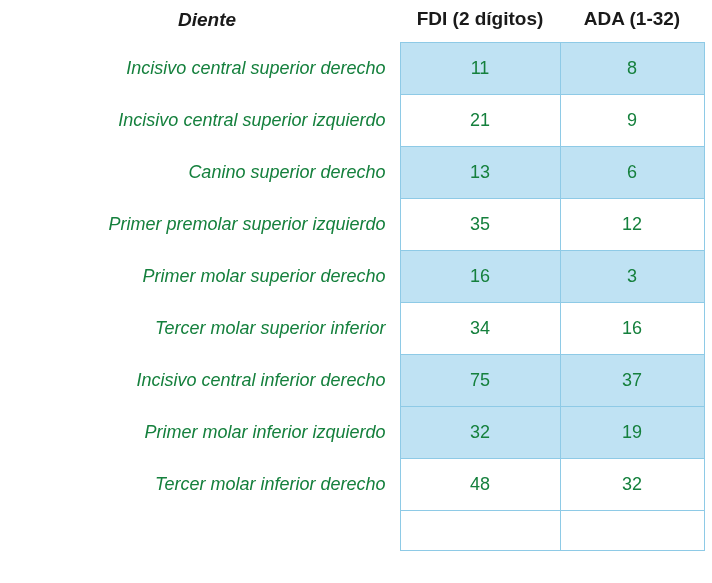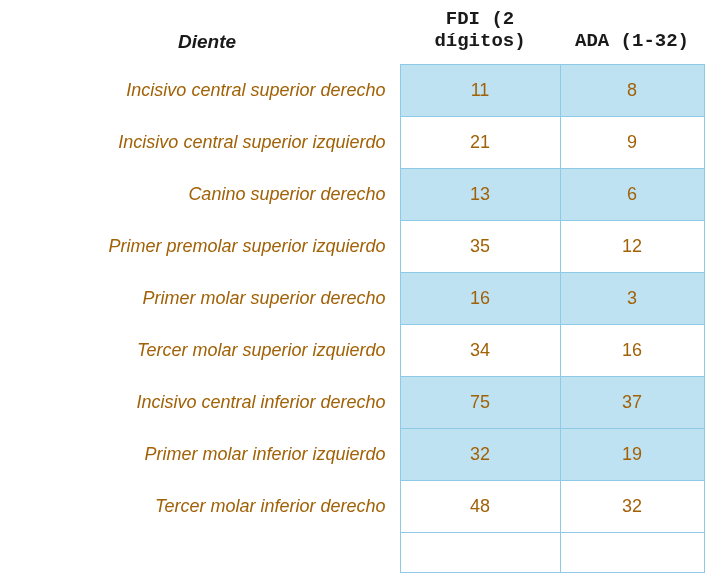--- a/index.html
+++ b/index.html
@@ -40,26 +40,25 @@
     vertical-align: bottom;
   }
   thead th.h-name {
     text-align: center;
     padding-left: 22px;
   }
   thead th.h-fdi,
   thead th.h-ada {
     text-align: center;
     font-style: normal;
-    font-family: Liberation Mono, monospace;
   }
 
   tbody td {
     font-size: 18px;
-    color: #a16207;
+    color: #15803d;
     height: 52px;
     box-sizing: border-box;
     padding: 4px 12px;
   }
   tbody td.c-name {
     font-style: italic;
     text-align: right;
     padding-right: 14px;
     border: none;
     background: #ffffff;
@@ -122,21 +121,21 @@
         <td class="c-name">Primer premolar superior izquierdo</td>
         <td class="c-num">35</td>
         <td class="c-num">12</td>
       </tr>
       <tr class="shaded">
         <td class="c-name">Primer molar superior derecho</td>
         <td class="c-num">16</td>
         <td class="c-num">3</td>
       </tr>
       <tr>
-        <td class="c-name">Tercer molar superior izquierdo</td>
+        <td class="c-name">Tercer molar superior inferior</td>
         <td class="c-num">34</td>
         <td class="c-num">16</td>
       </tr>
       <tr class="shaded">
         <td class="c-name">Incisivo central inferior derecho</td>
         <td class="c-num">75</td>
         <td class="c-num">37</td>
       </tr>
       <tr class="shaded">
         <td class="c-name">Primer molar inferior izquierdo</td>

